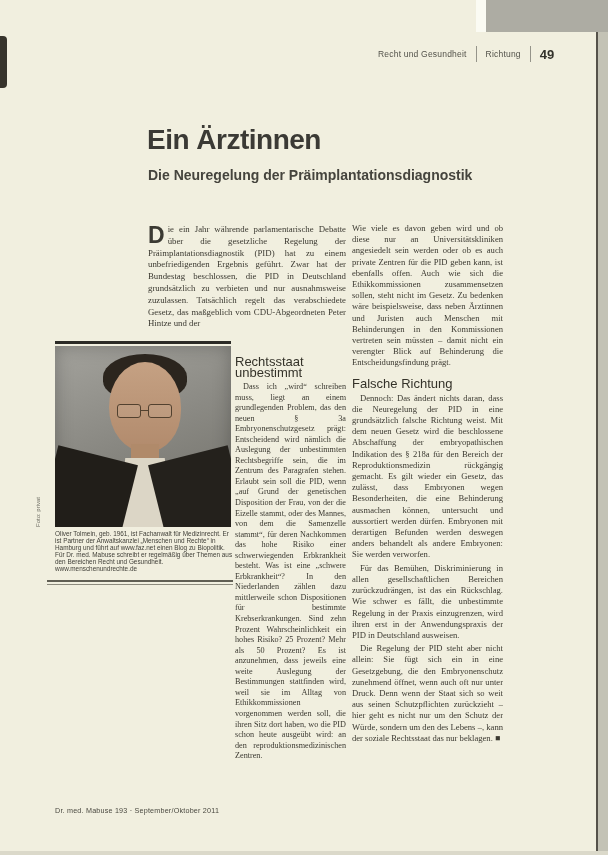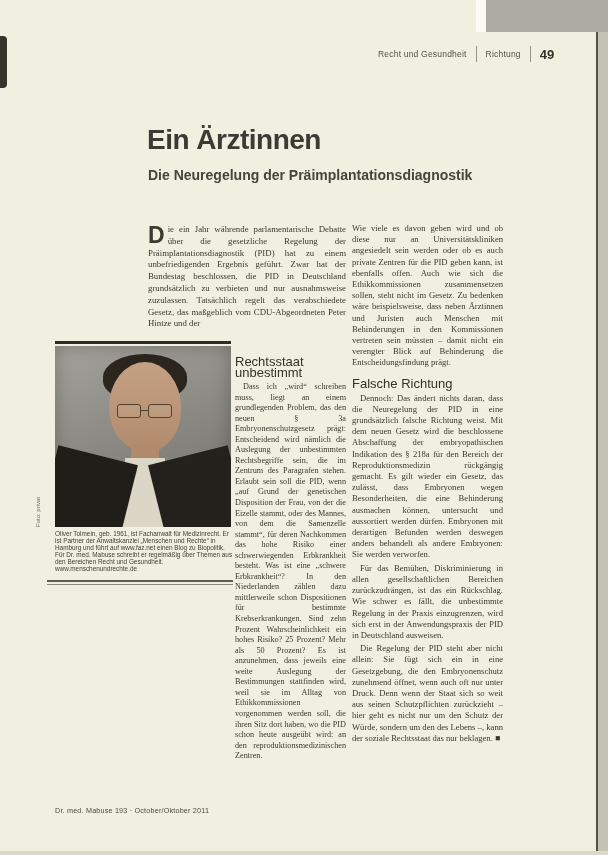--- a/index.html
+++ b/index.html
@@ -108,17 +108,17 @@
 </div>
 <div class="abs photo-credit">Foto: privat</div>
 
 <div class="abs caption">Oliver Tolmein, geb. 1961, ist Fachanwalt für Medizinrecht. Er ist Partner der Anwaltskanzlei „Menschen und Rechte“ in Hamburg und führt auf www.faz.net einen Blog zu Biopolitik. Für Dr. med. Mabuse schreibt er regelmäßig über Themen aus den Bereichen Recht und Gesundheit. www.menschenundrechte.de</div>
 <div class="abs caption-rule"></div>
 
 <div class="abs col2 bodytext">
   <p>Wie viele es davon geben wird und ob diese nur an Universitätskliniken angesiedelt sein werden oder ob es auch private Zentren für die PID geben kann, ist ebenfalls offen. Auch wie sich die Ethikkommissionen zusammensetzen sollen, steht nicht im Gesetz. Zu bedenken wäre beispielsweise, dass neben Ärztinnen und Juristen auch Menschen mit Behinderungen in den Kommissionen vertreten sein müssten – damit nicht ein verengter Blick auf Behinderung die Entscheidungsfindung prägt.</p>
   <div class="subhead">Falsche Richtung</div>
   <p class="ind">Dennoch: Das ändert nichts daran, dass die Neuregelung der PID in eine grundsätzlich falsche Richtung weist. Mit dem neuen Gesetz wird die beschlossene Abschaffung der embryopathischen Indikation des § 218a für den Bereich der Reproduktionsmedizin rückgängig gemacht. Es gilt wieder ein Gesetz, das zulässt, dass Embryonen wegen Besonderheiten, die eine Behinderung ausmachen können, untersucht und aussortiert werden dürfen. Embryonen mit derartigen Befunden werden deswegen anders behandelt als andere Embryonen: Sie werden verworfen.</p>
-  <p class="ind">Für das Bemühen, Diskriminierung in allen gesellschaftlichen Bereichen zurückzudrängen, ist das ein Rückschlag. Wie schwer es fällt, die unbestimmte Regelung in der Praxis einzugrenzen, wird sich erst in der Anwendungspraxis der PID in Deutschland ausweisen.</p>
+  <p class="ind">Für das Bemühen, Diskriminierung in allen gesellschaftlichen Bereichen zurückzudrängen, ist das ein Rückschlag. Wie schwer es fällt, die unbestimmte Regelung in der Praxis einzugrenzen, wird ihren erst in der Anwendungspraxis der PID in Deutschland ausweisen.</p>
   <p class="ind">Die Regelung der PID steht aber nicht allein: Sie fügt sich ein in eine Gesetzgebung, die den Embryonenschutz zunehmend öffnet, wenn auch oft nur unter Druck. Denn wenn der Staat sich so weit aus seinen Schutzpflichten zurückzieht – hier geht es nicht nur um den Schutz der Würde, sondern um den des Lebens –, kann der soziale Rechtsstaat das nur beklagen. ■</p>
 </div>
 
-<div class="abs footer">Dr. med. Mabuse 193 · October/Oktober 2011</div>
+<div class="abs footer">Dr. med. Mabuse 193 · September/Oktober 2011</div>
 
 </body></html>

